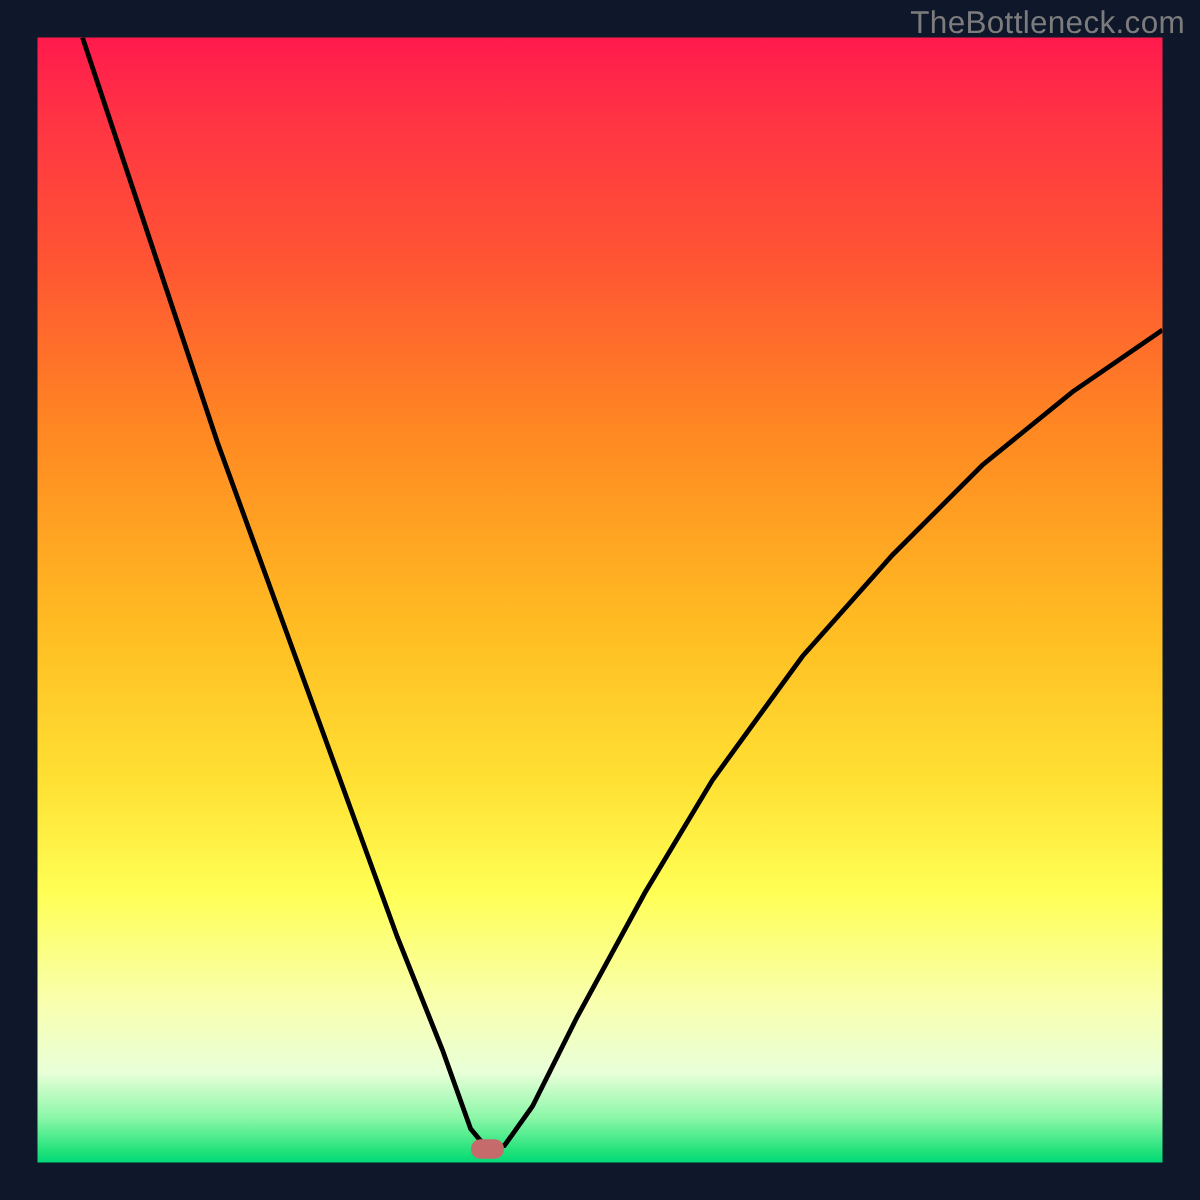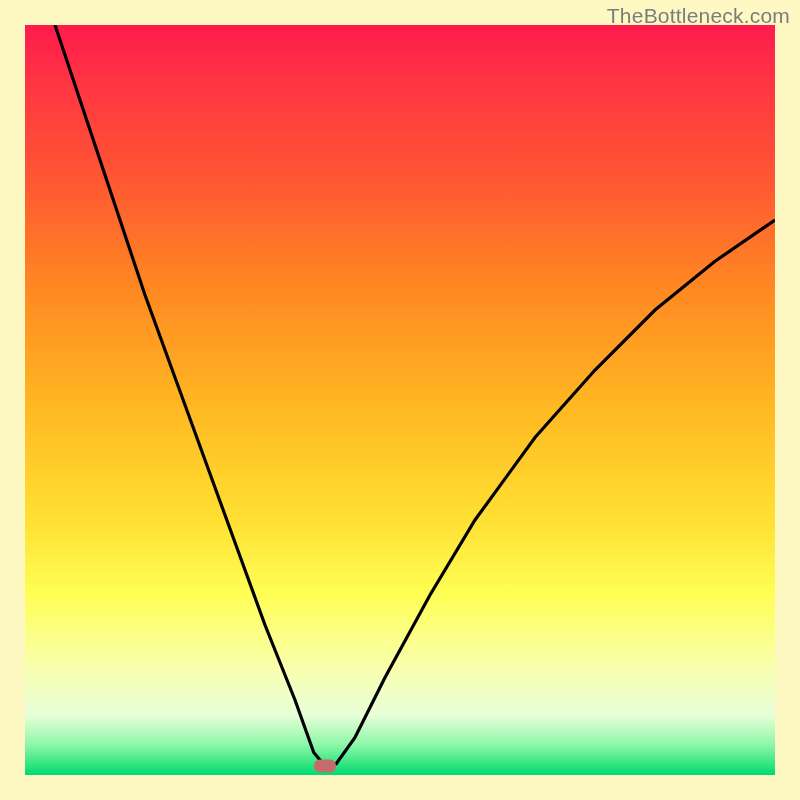--- a/index.html
+++ b/index.html
@@ -8,21 +8,21 @@
     width: 800px;
     height: 800px;
     background: #000000;
     overflow: hidden;
     font-family: Arial, Helvetica, sans-serif;
   }
   .stage {
     position: relative;
     width: 800px;
     height: 800px;
-    background: #fef9c3;
+    background: #0f172a;
   }
   .plot-area {
     position: absolute;
     left: 25px;
     top: 25px;
     width: 750px;
     height: 750px;
     background: linear-gradient(to bottom,
       #ff1a4d 0%,
       #ff3344 7%,

